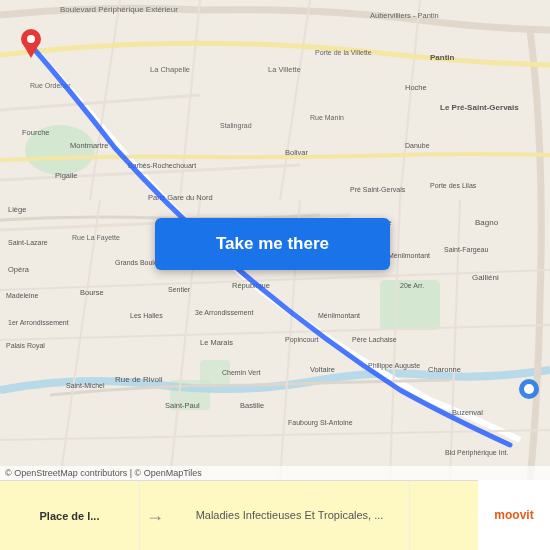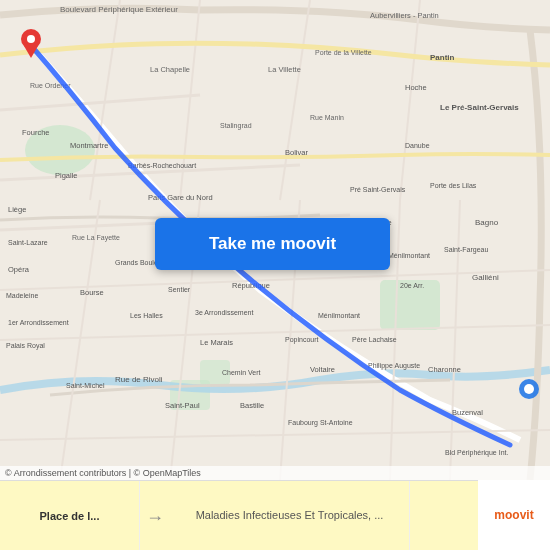--- a/index.html
+++ b/index.html
@@ -271,25 +271,25 @@
 
   
   <div class="dest-pin">
     <svg width="22" height="22" viewBox="0 0 22 22">
       <circle cx="11" cy="11" r="10" fill="#1a73e8" opacity="0.85"></circle>
       <circle cx="11" cy="11" r="5" fill="white"></circle>
     </svg>
   </div>
 
   
-  <button id="take-me-there-btn">Take me moovit</button>
+  <button id="take-me-there-btn">Take me there</button>
 </div>
 
 <div id="copyright-bar">
-  <span>© Arrondissement contributors | © OpenMapTiles</span>
+  <span>© OpenStreetMap contributors | © OpenMapTiles</span>
 </div>
 
 <div id="bottom-bar">
 
   <div class="bottom-section" style="max-width:140px;">
     <span class="bottom-label-bold">Place de l...</span>
   </div>
 
   <div style="padding:0 6px; color:#888; font-size:18px;">→</div>
 

